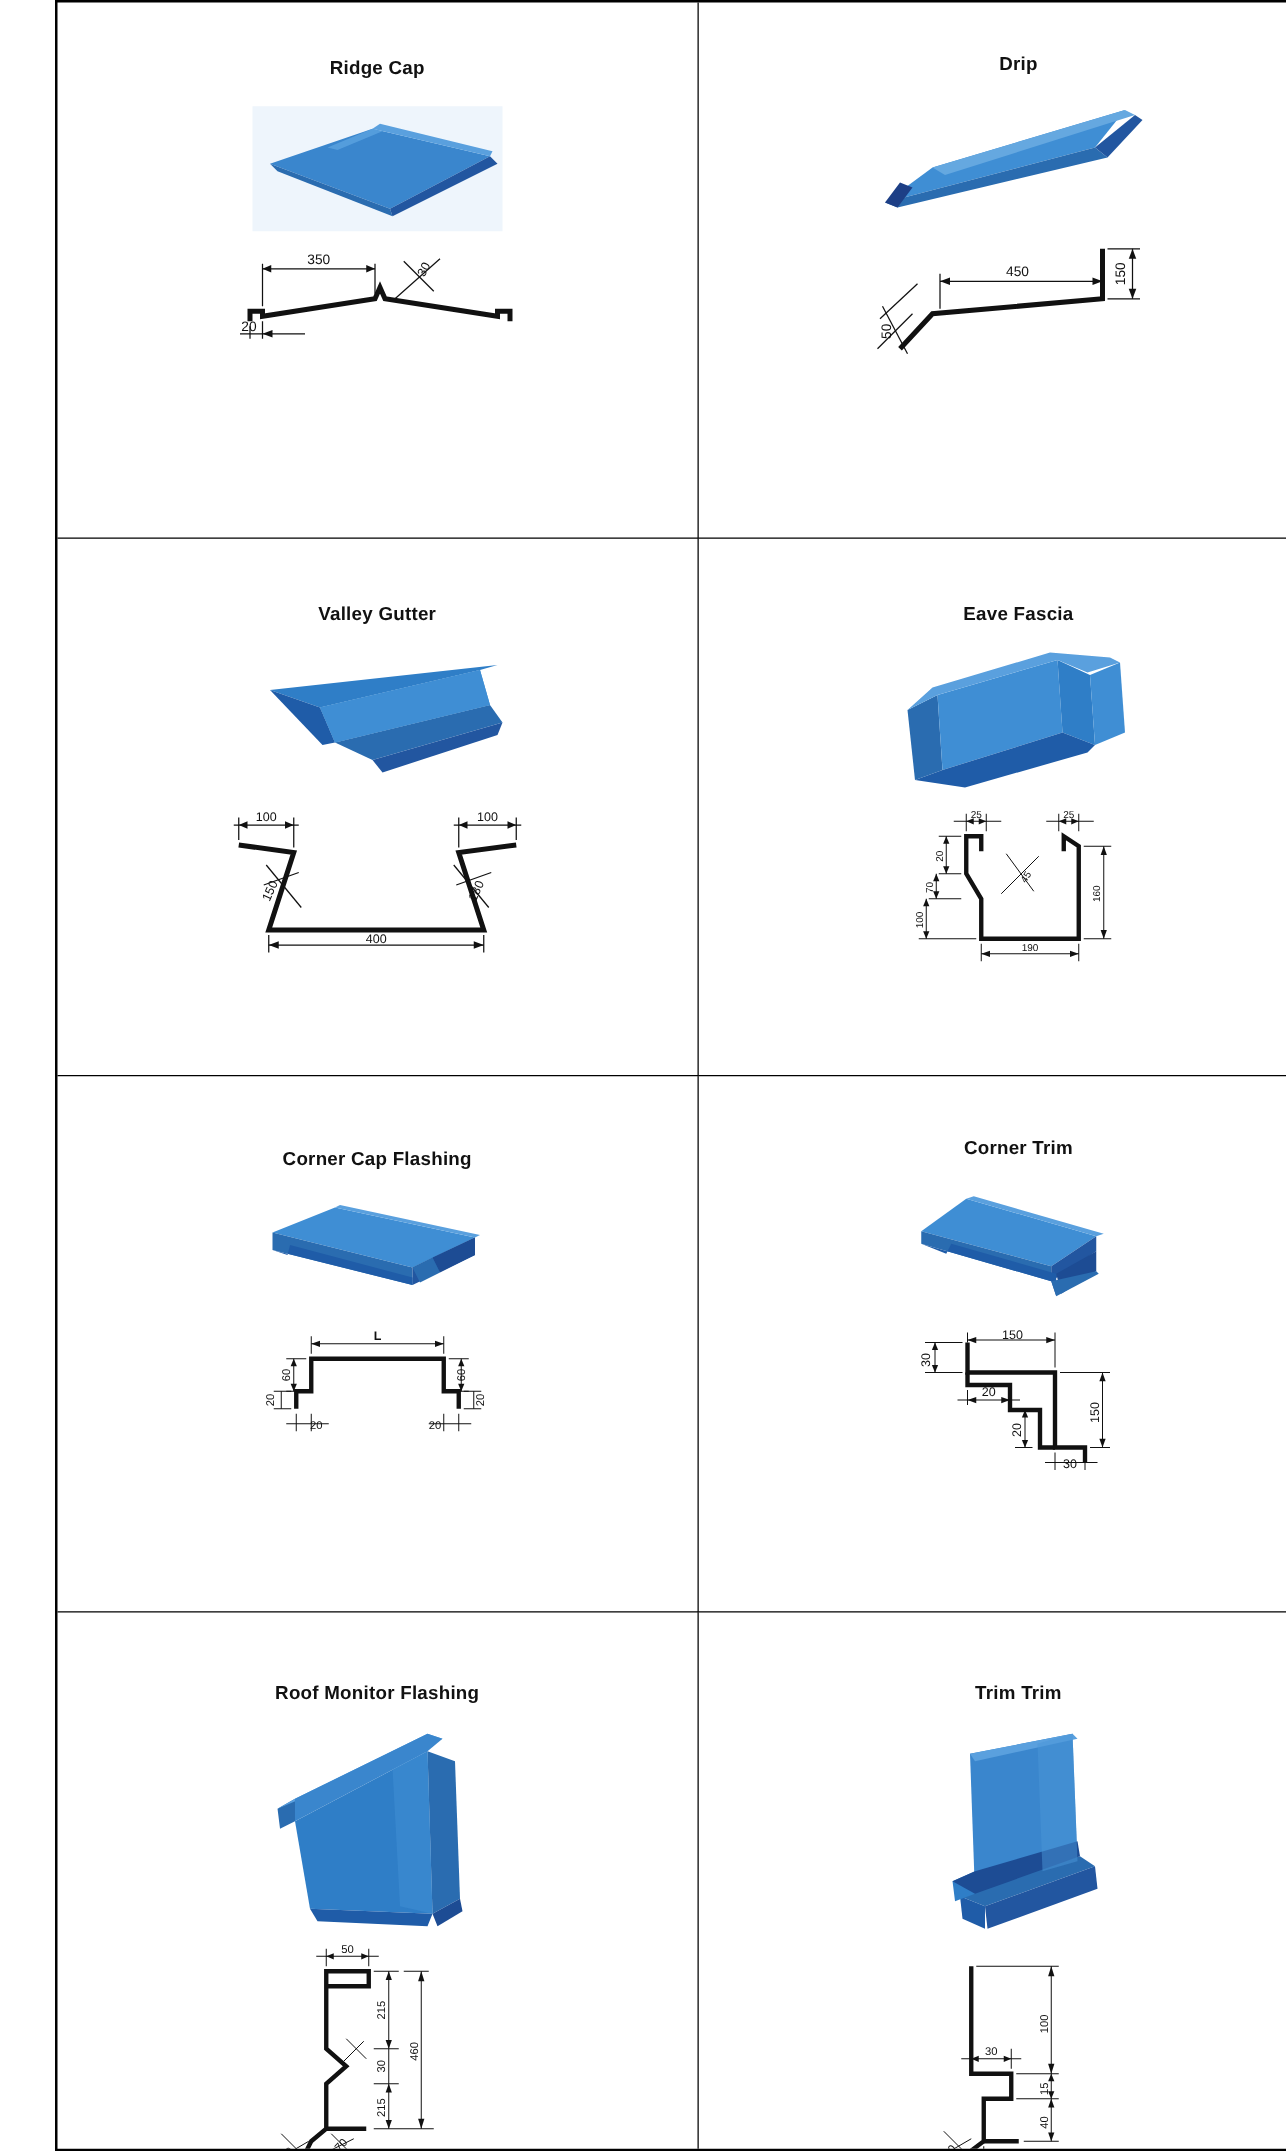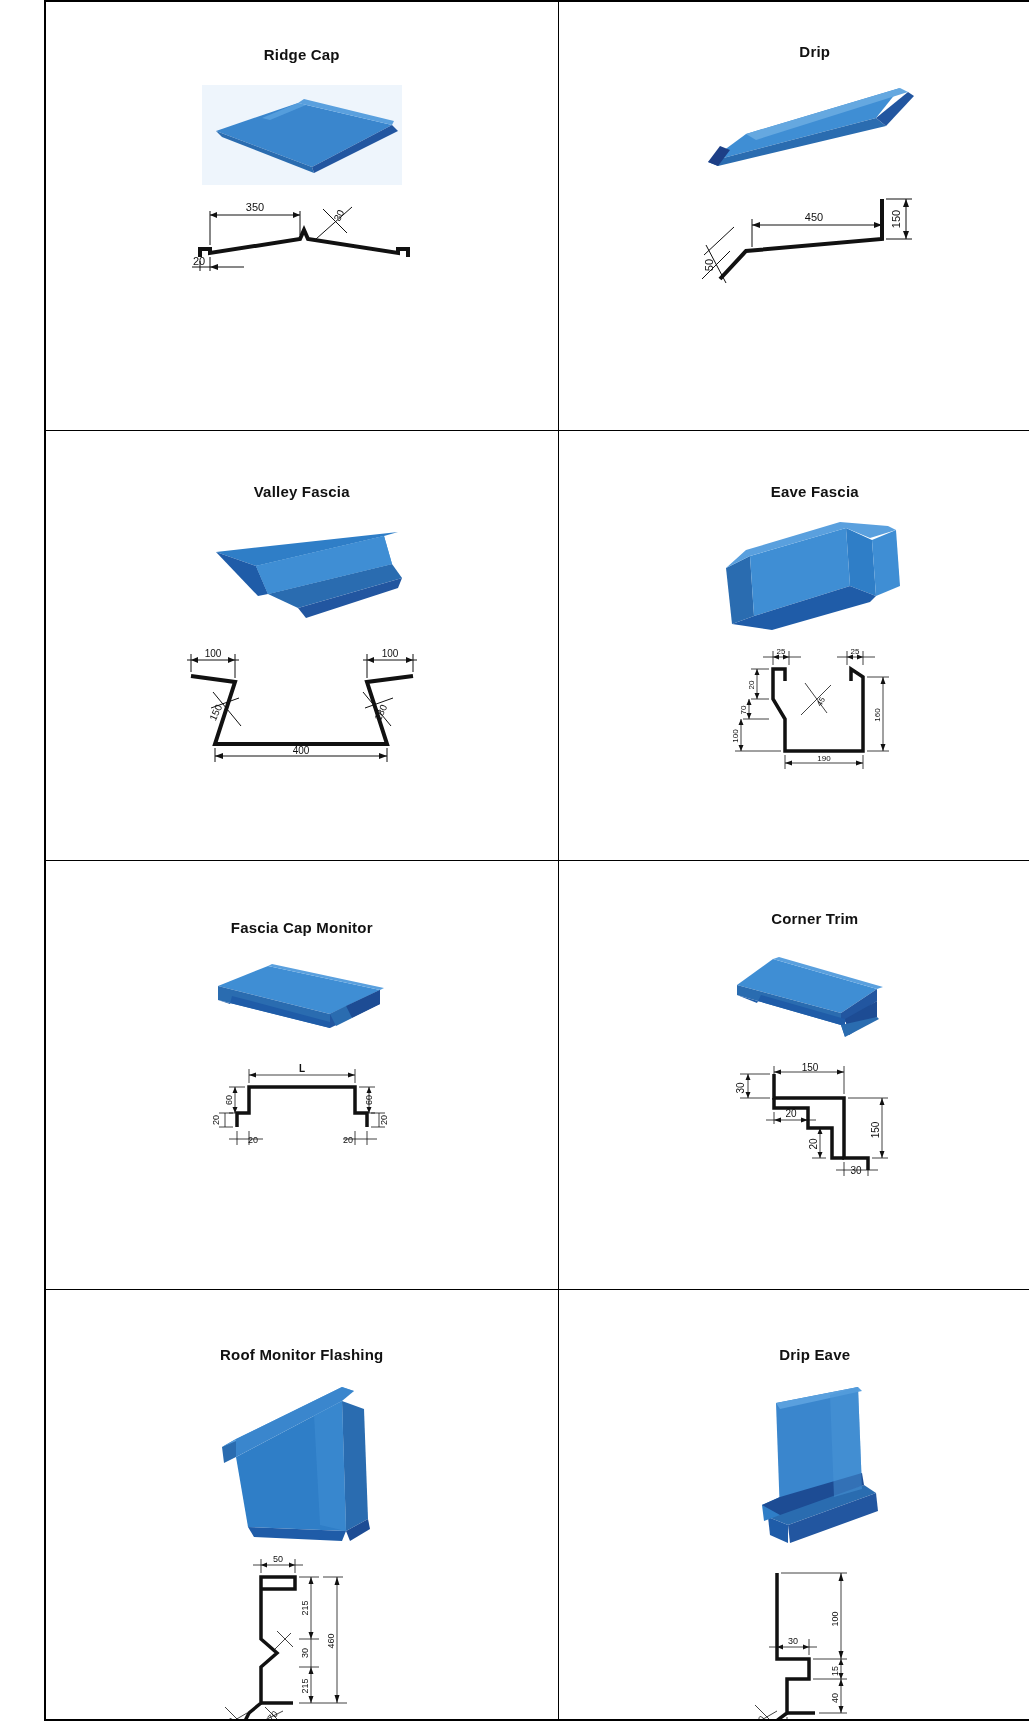--- a/index.html
+++ b/index.html
@@ -105,21 +105,21 @@
           <line x1="6" y1="52" x2="26" y2="90"></line>
         </g>
       </g>
       <text x="114" y="28" font-size="11" text-anchor="middle">450</text>
       <text x="200" y="26" font-size="11" text-anchor="middle" transform="rotate(-90 200 26)">150</text>
       <text x="13" y="72" font-size="11" text-anchor="middle" transform="rotate(-90 13 72)">50</text>
     </svg>
   </div>
 
   <div class="cell">
-    <div class="title" style="margin-top:52px">Valley Fascia</div>
+    <div class="title" style="margin-top:52px">Valley Gutter</div>
     <svg class="render" width="200" height="110" viewBox="0 0 200 110" style="margin-top:22px">
       <polygon points="14,30 54,44 182,14 196,10" fill="#2f7ec7"></polygon>
       <polygon points="54,44 66,72 190,42 182,14" fill="#3f8ed4"></polygon>
       <polygon points="66,72 96,86 200,56 190,42" fill="#2a6cb0"></polygon>
       <polygon points="96,86 104,96 196,66 200,56" fill="#2256a0"></polygon>
       <polygon points="14,30 54,44 66,72 56,74" fill="#1f5ca8"></polygon>
       <polygon points="54,44 182,14 190,42 66,72" fill="#3f8ed4"></polygon>
     </svg>
     <svg class="draw" width="250" height="120" viewBox="0 0 250 120" style="margin-top:16px">
       <g stroke="#111" fill="none">
@@ -210,21 +210,21 @@
       <text x="27" y="38" font-size="8" text-anchor="middle" transform="rotate(-90 27 38)">20</text>
       <text x="19" y="63" font-size="8" text-anchor="middle" transform="rotate(-90 19 63)">70</text>
       <text x="11" y="89" font-size="8" text-anchor="middle" transform="rotate(-90 11 89)">100</text>
       <text x="96" y="56" font-size="8" text-anchor="middle" transform="rotate(-58 96 56)">45</text>
       <text x="153" y="68" font-size="8" text-anchor="middle" transform="rotate(-90 153 68)">160</text>
       <text x="97" y="114" font-size="8" text-anchor="middle">190</text>
     </svg>
   </div>
 
   <div class="cell">
-    <div class="title" style="margin-top:58px">Fascia Cap Monitor</div>
+    <div class="title" style="margin-top:58px">Corner Cap Flashing</div>
     <svg class="render" width="180" height="95" viewBox="0 0 180 95" style="margin-top:20px">
       <polygon points="6,30 56,10 168,34 118,58" fill="#3f8ed4"></polygon>
       <polygon points="6,30 6,44 118,72 118,58" fill="#2a6cb0"></polygon>
       <polygon points="118,58 118,72 168,48 168,34" fill="#2256a0"></polygon>
       <polygon points="6,44 18,48 20,40 118,66 118,72" fill="#1f5ca8"></polygon>
       <polygon points="56,10 60,8 172,32 168,34" fill="#5aa0de"></polygon>
       <polygon points="134,50 168,34 168,48 140,62" fill="#1d4c94"></polygon>
       <polygon points="118,58 134,50 140,62 124,70" fill="#2a6cb0"></polygon>
     </svg>
     <svg class="draw" width="190" height="95" viewBox="0 0 190 95" style="margin-top:10px">
@@ -374,21 +374,21 @@
       <text x="89" y="55" font-size="9" text-anchor="middle" transform="rotate(-90 89 55)">215</text>
       <text x="89" y="100" font-size="9" text-anchor="middle" transform="rotate(-90 89 100)">30</text>
       <text x="115" y="88" font-size="9" text-anchor="middle" transform="rotate(-90 115 88)">460</text>
       <text x="89" y="133" font-size="9" text-anchor="middle" transform="rotate(-90 89 133)">215</text>
       <text x="56" y="165" font-size="9" text-anchor="middle" transform="rotate(-47 56 165)">70</text>
       <text x="13" y="172" font-size="9" text-anchor="middle" transform="rotate(-47 13 172)">60</text>
     </svg>
   </div>
 
   <div class="cell">
-    <div class="title" style="margin-top:56px">Drip Eave</div>
+    <div class="title" style="margin-top:56px">Trim Trim</div>
     <svg class="render" width="150" height="170" viewBox="0 0 150 170" style="margin-top:22px">
       <polygon points="36,18 118,2 122,104 40,130" fill="#3a86cd"></polygon>
       <polygon points="36,18 118,2 122,6 40,24" fill="#5aa0de"></polygon>
       <polygon points="28,132 40,126 124,100 136,108 48,140" fill="#2a6cb0"></polygon>
       <polygon points="28,132 48,140 48,158 30,150" fill="#1f5ca8"></polygon>
       <polygon points="48,140 136,108 138,126 50,158" fill="#2256a0"></polygon>
       <polygon points="22,120 40,112 40,130 24,136" fill="#2f7ec7"></polygon>
       <polygon points="22,120 40,112 122,88 124,100 40,130" fill="#1d4c94"></polygon>
       <polygon points="90,10 118,2 122,104 94,112" fill="#4a95d8" opacity=".5"></polygon>
     </svg>

